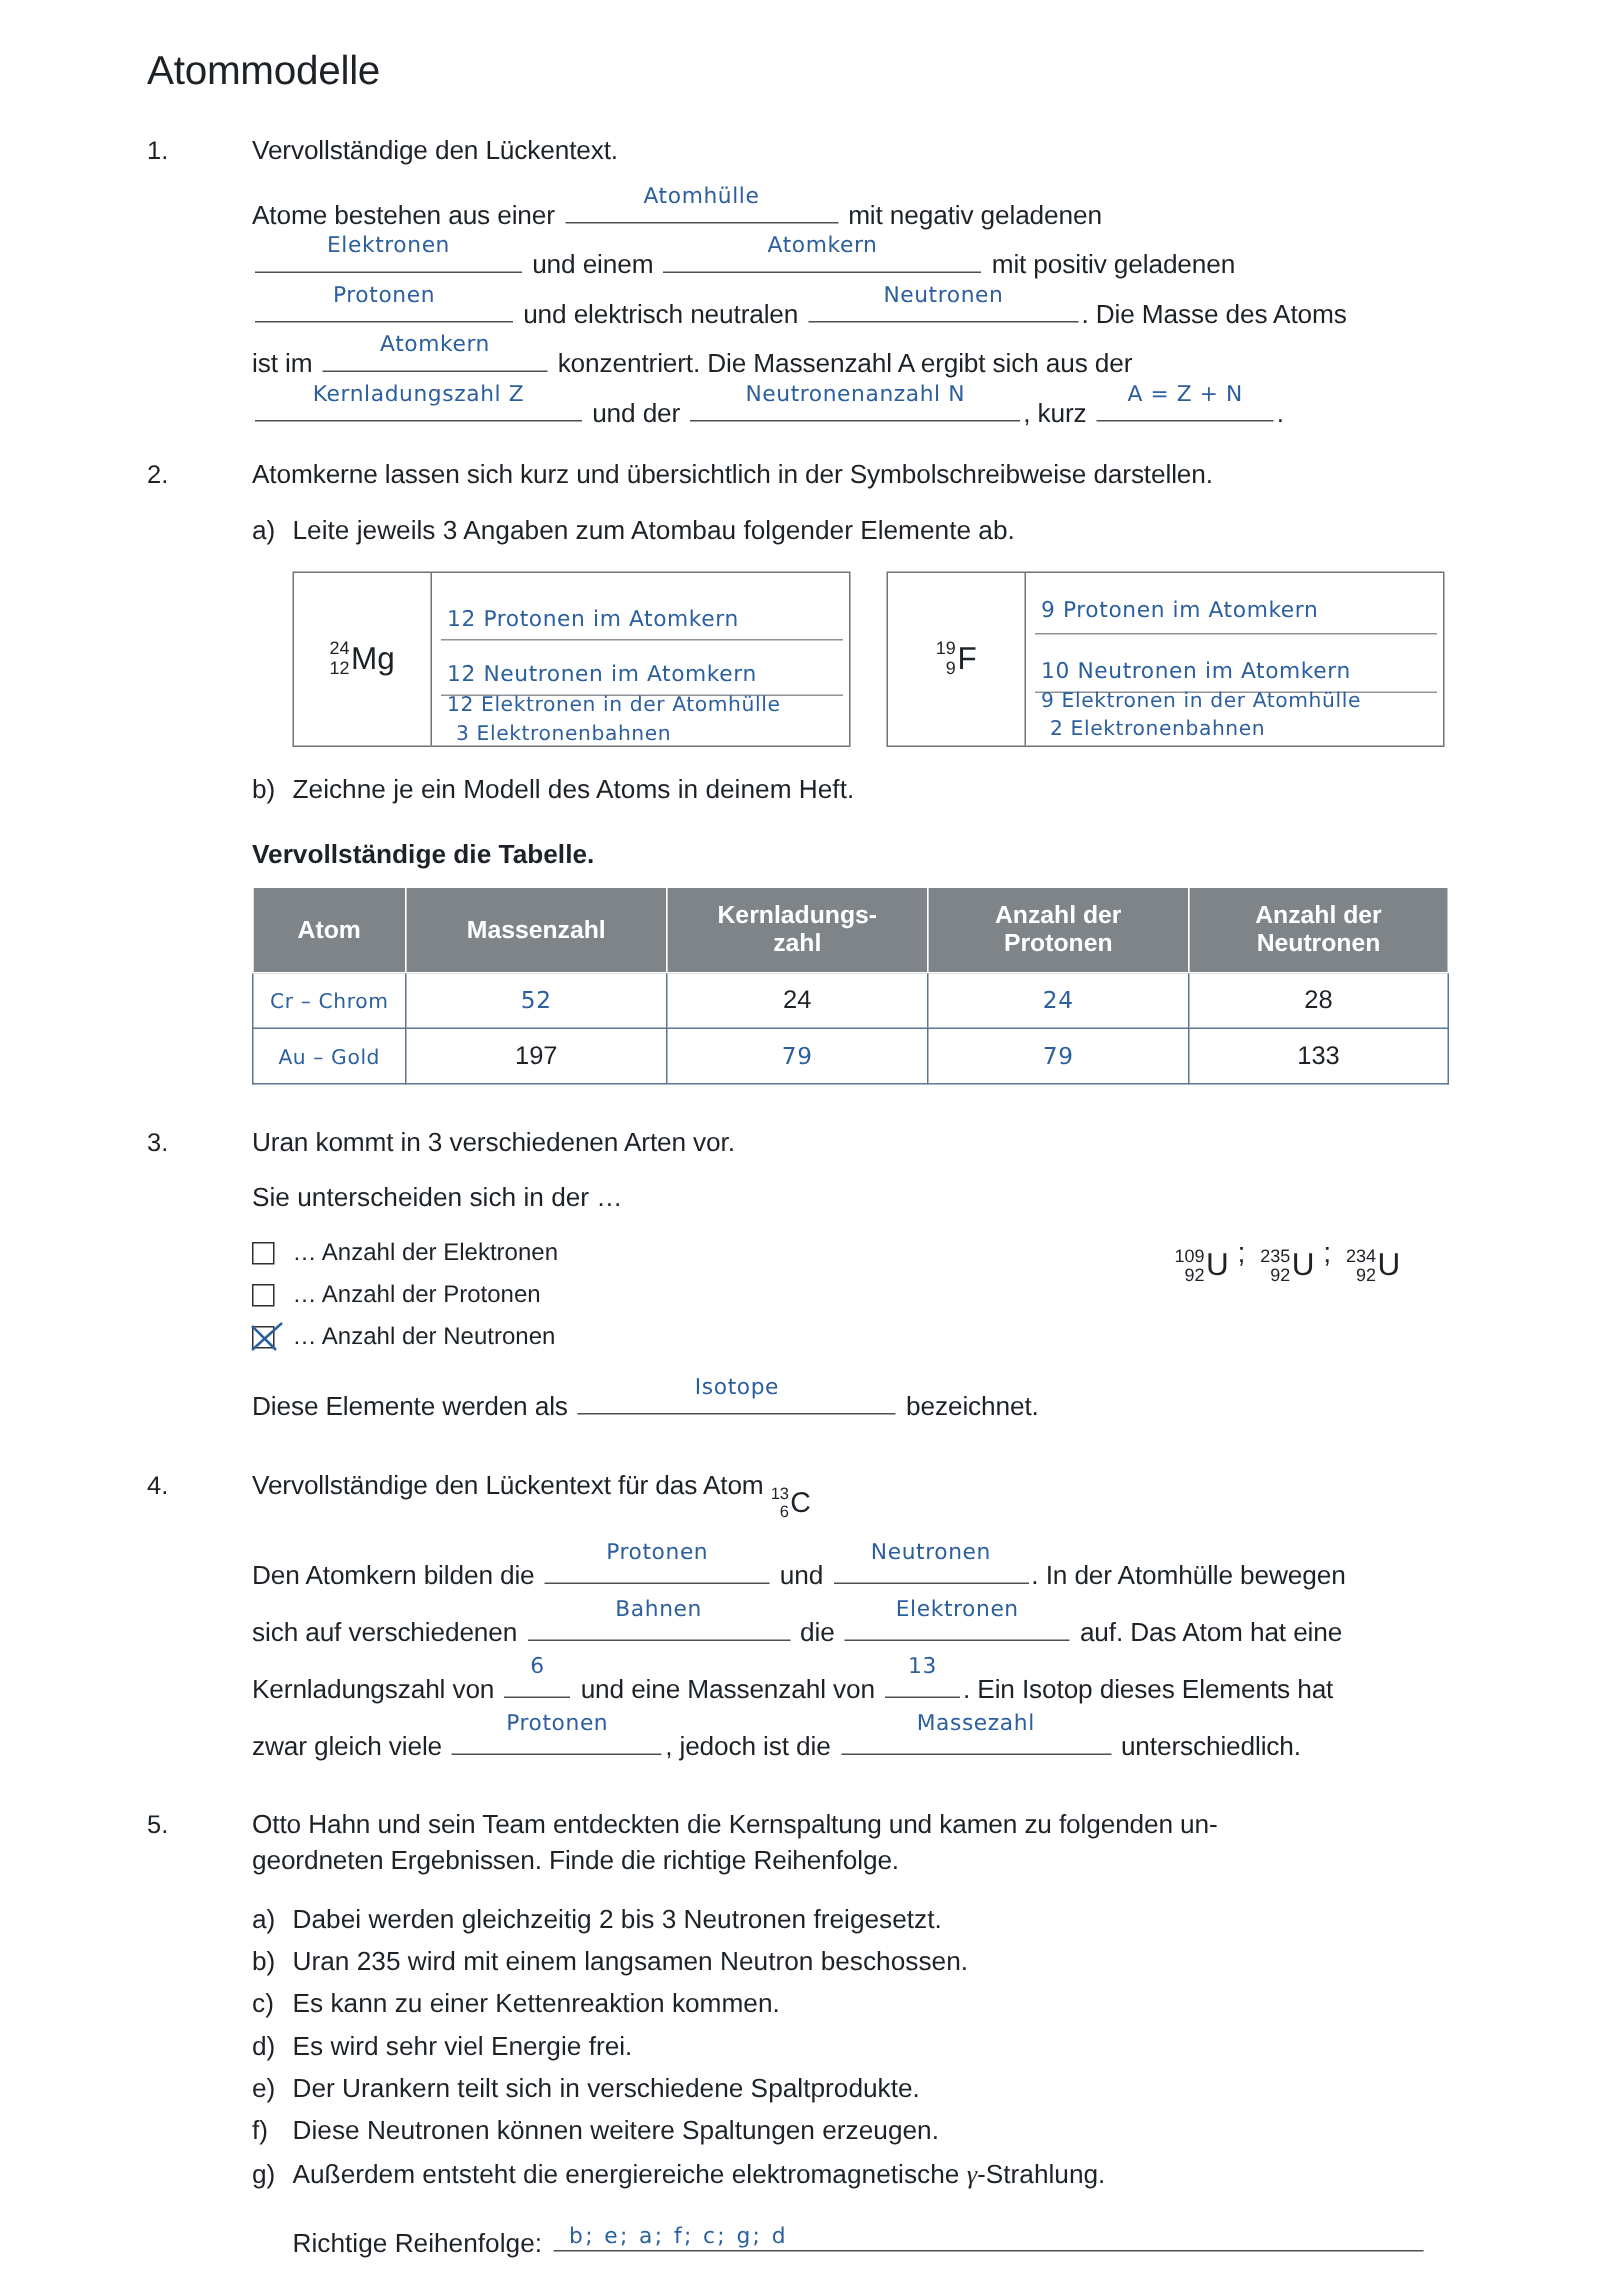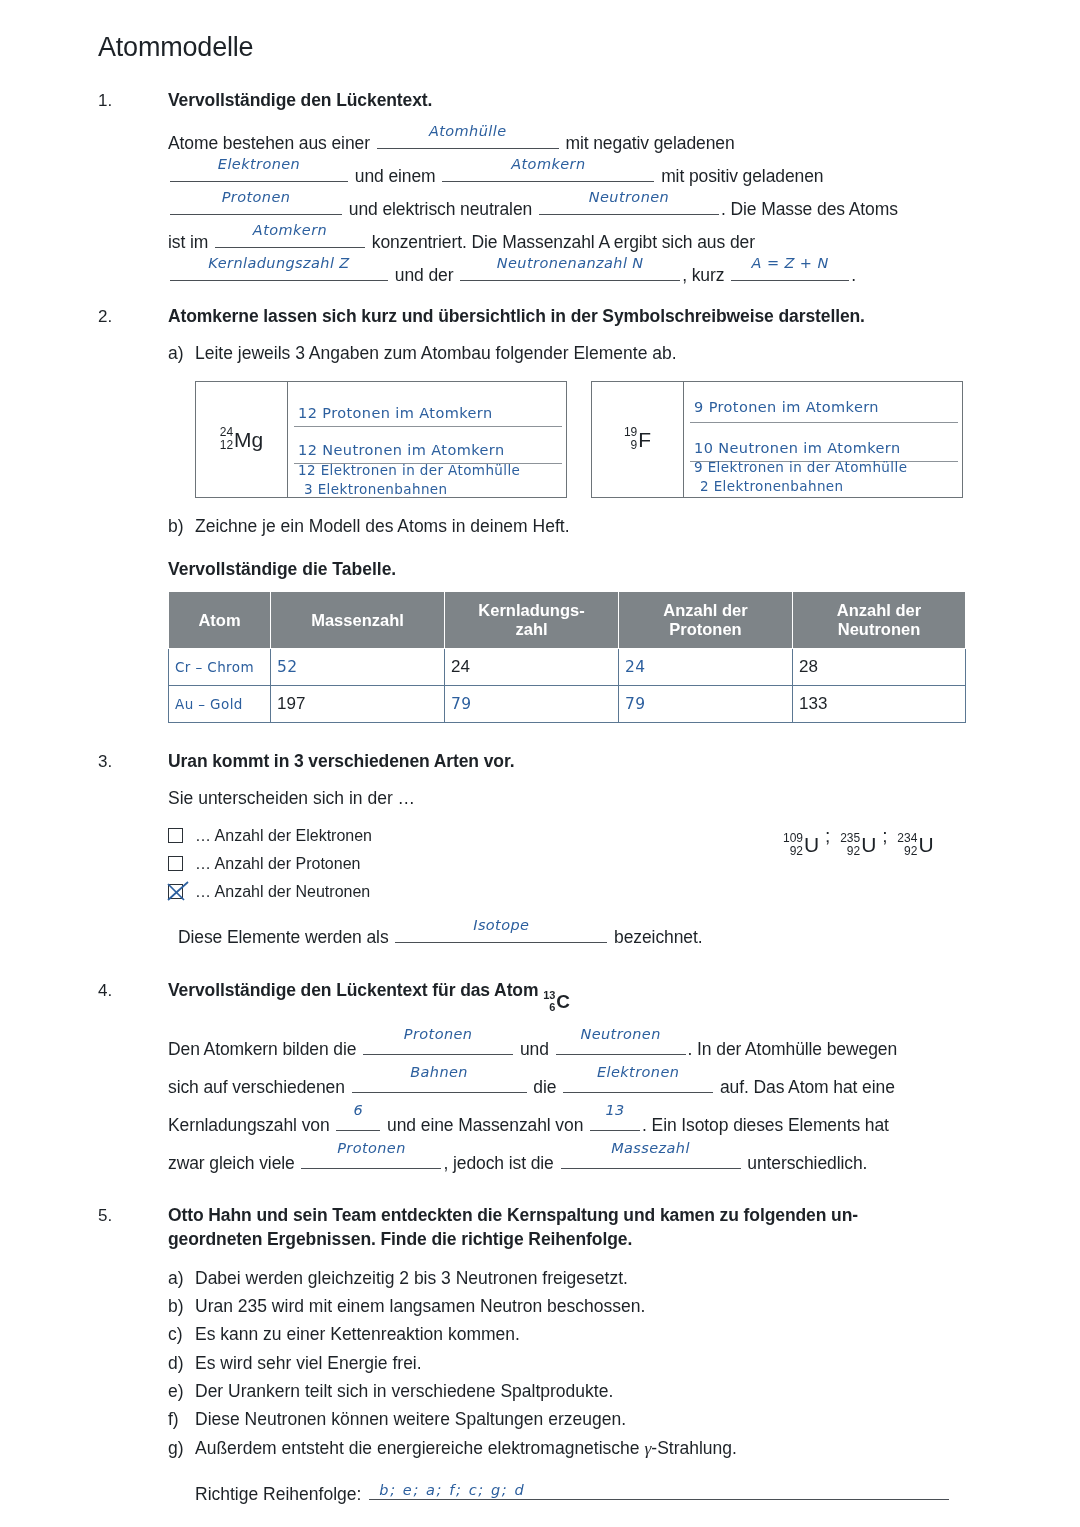--- a/index.html
+++ b/index.html
@@ -30,41 +30,40 @@
   .ex-num {
     width: 70px;
     flex: 0 0 70px;
     font-size: 17px;
     line-height: 1.3;
     padding-top: 1px;
   }
   .ex-body { flex: 1 1 auto; }
   .ex-head {
     font-size: 17.5px;
-    font-weight: bold;
+    font-weight: normal;
     line-height: 1.35;
     letter-spacing: -0.1px;
   }
 
   
   .gap-para {
     font-size: 17.5px;
     line-height: 32px;
     letter-spacing: -0.1px;
   }
   .gline { margin-top: 0; white-space: nowrap; }
 
   .blank {
     display: inline-block;
     position: relative;
     border-bottom: 1.6px solid #4a4f55;
     vertical-align: baseline;
     height: 23px;
     margin: 0 2px;
-    font-style: italic;
   }
   .blank .hw {
     position: absolute;
     left: 50%;
     transform: translateX(-50%);
     bottom: 1px;
     white-space: nowrap;
   }
   .hw {
     font-family: "DejaVu Sans", sans-serif;
@@ -151,20 +150,21 @@
     font-size: 16.5px;
     font-weight: bold;
     padding: 9px 4px;
     text-align: center;
     line-height: 1.16;
     border: 1.4px solid #ffffff;
   }
   table.vtab td {
     border: 1.4px solid #5b7792;
     height: 37px;
+    text-align: center;
     font-size: 17px;
     padding: 2px 6px;
   }
   td.atomcell { text-align: left; padding-left: 9px; }
 
   
   .chk-list { margin-top: 13px; }
   .chk-row {
     display: flex;
     align-items: center;
@@ -386,21 +386,21 @@
         <span style="font-size:19px;">;</span>
         <span class="isotope" style="margin-left:4px;">
           <span class="iso-nums">
             <span>234</span>
             <span>92</span>
           </span>
           <span class="iso-el">U</span>
         </span>
       </div>
 
-      <div class="gap-para" style="margin-top:14px;margin-left:10px;">
+      <div class="gap-para" style="margin-top:14px;">
         <span>Diese Elemente werden als</span>
         <span class="blank" style="width:212px;"><span class="hw">Isotope</span></span>
         <span>bezeichnet.</span>
       </div>
     </div>
   </div>
 
   <div class="ex" style="margin-top:26px;">
     <div class="ex-num">4.</div>
     <div class="ex-body">

